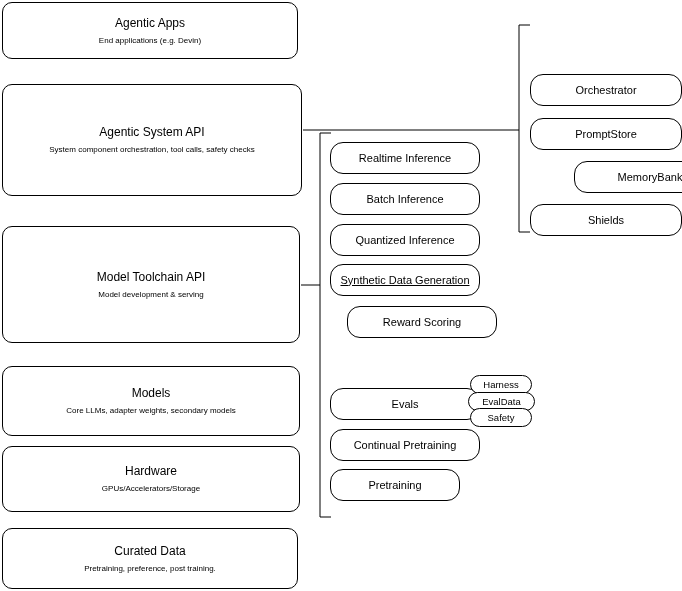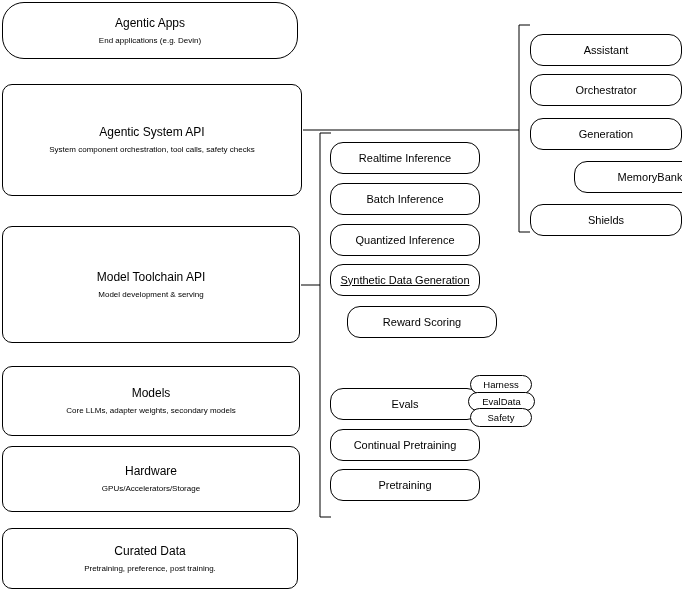--- a/index.html
+++ b/index.html
@@ -75,21 +75,21 @@
     <path d="M519 25 L519 232" stroke="#000" stroke-width="1" fill="none"></path>
     <path d="M519 25 L530 25" stroke="#000" stroke-width="1" fill="none"></path>
     <path d="M519 232 L530 232" stroke="#000" stroke-width="1" fill="none"></path>
 
     <path d="M301 285 L320 285" stroke="#000" stroke-width="1" fill="none"></path>
     <path d="M320 133 L320 517" stroke="#000" stroke-width="1" fill="none"></path>
     <path d="M320 133 L331 133" stroke="#000" stroke-width="1" fill="none"></path>
     <path d="M320 517 L331 517" stroke="#000" stroke-width="1" fill="none"></path>
   </svg>
 
-  <div class="node stack-node" style="left:2px; top:2px; width:296px; height:57px;border-radius:22px;">
+  <div class="node stack-node" style="left:2px; top:2px; width:296px; height:57px;">
     <div class="stack-title">Agentic Apps</div>
     <div class="stack-sub">End applications (e.g. Devin)</div>
   </div>
 
   <div class="node stack-node" style="left:2px; top:84px; width:300px; height:112px;">
     <div class="stack-title">Agentic System API</div>
     <div class="stack-sub">System component orchestration, tool calls, safety checks</div>
   </div>
 
   <div class="node stack-node" style="left:2px; top:226px; width:298px; height:117px;">
@@ -105,28 +105,25 @@
   <div class="node stack-node" style="left:2px; top:446px; width:298px; height:66px;">
     <div class="stack-title">Hardware</div>
     <div class="stack-sub">GPUs/Accelerators/Storage</div>
   </div>
 
   <div class="node stack-node" style="left:2px; top:528px; width:296px; height:61px;">
     <div class="stack-title">Curated Data</div>
     <div class="stack-sub">Pretraining, preference, post training.</div>
   </div>
 
-  <div class="node pill" style="left:530px; top:34px; width:152px; height:32px;">
-    <span>Assistant</span>
-  </div>
   <div class="node pill" style="left:530px; top:74px; width:152px; height:32px;">
     <span>Orchestrator</span>
   </div>
   <div class="node pill" style="left:530px; top:118px; width:152px; height:32px;">
-    <span>Generation</span>
+    <span>PromptStore</span>
   </div>
   <div class="node pill" style="left:530px; top:161px; width:152px; height:32px;margin-left:44px;">
     <span>MemoryBank</span>
   </div>
   <div class="node pill" style="left:530px; top:204px; width:152px; height:32px;">
     <span>Shields</span>
   </div>
 
   <div class="node pill" style="left:330px; top:142px; width:150px; height:32px;">
     <span>Realtime Inference</span>
@@ -142,21 +139,21 @@
   </div>
   <div class="node pill" style="left:347px; top:306px; width:150px; height:32px;">
     <span>Reward Scoring</span>
   </div>
   <div class="node pill" style="left:330px; top:388px; width:150px; height:32px;">
     <span>Evals</span>
   </div>
   <div class="node pill" style="left:330px; top:429px; width:150px; height:32px;">
     <span>Continual Pretraining</span>
   </div>
-  <div class="node pill" style="left:330px; top:469px; width:150px; height:32px;">
+  <div class="node pill" style="left:330px; top:469px; width:130px; height:32px;">
     <span>Pretraining</span>
   </div>
 
   <div class="node small-pill" style="left:470px; top:375px; width:62px; height:19px;">
     <span>Harness</span>
   </div>
   <div class="node small-pill" style="left:468px; top:392px; width:67px; height:19px;">
     <span>EvalData</span>
   </div>
   <div class="node small-pill" style="left:470px; top:408px; width:62px; height:19px;">

